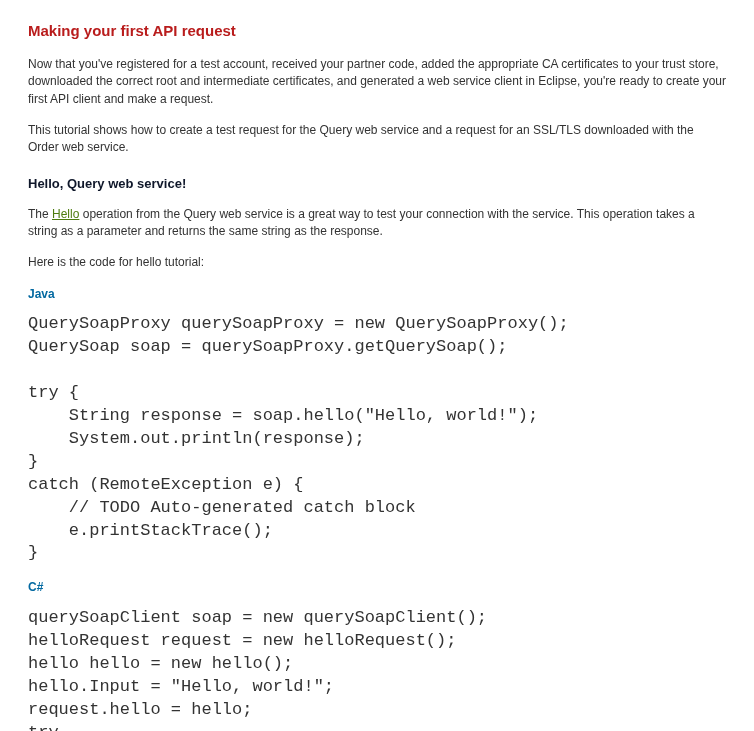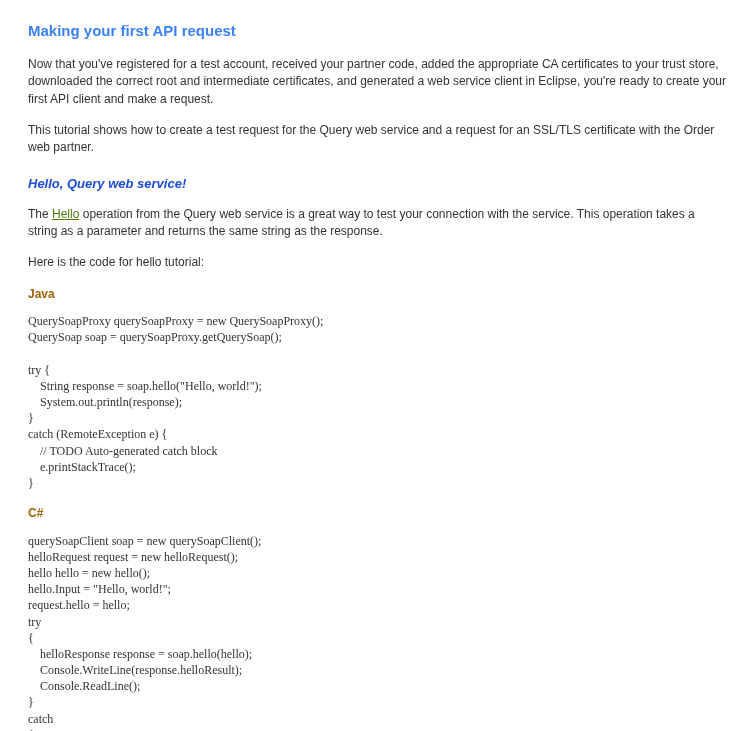--- a/index.html
+++ b/index.html
@@ -10,58 +10,57 @@
     padding: 20px 28px;
     width: 754px;
     box-sizing: border-box;
     background: #fff;
     line-height: 1.45;
   }
   h1 {
     font-size: 15px;
     font-weight: bold;
     margin: 0 0 14px 0;
-    color: #3b82f6;
+    color: #b91c1c;
   }
   h2 {
     font-size: 13px;
     font-weight: bold;
     margin: 18px 0 12px 0;
-    color: #1d4ed8;
-    font-style: italic;
+    color: #0f172a;
   }
   h3 {
     font-size: 12px;
     font-weight: bold;
     margin: 14px 0 10px 0;
-    color: #a16207;
+    color: #0369a1;
   }
   p {
     margin: 0 0 14px 0;
   }
   a {
     color: #4d7c0f;
     text-decoration: underline;
   }
   pre {
-    font-family: Liberation Serif, serif;
-    font-size: 12px;
+    font-family: Liberation Mono, monospace;
+    font-size: 17px;
     white-space: pre;
     margin: 0 0 10px 0;
     line-height: 1.35;
   }
 </style>
 </head>
 <body>
 
 <h1>Making your first API request</h1>
 
 <p>Now that you've registered for a test account, received your partner code, added the appropriate CA certificates to your trust store, downloaded the correct root and intermediate certificates, and generated a web service client in Eclipse, you're ready to create your first API client and make a request.</p>
 
-<p>This tutorial shows how to create a test request for the Query web service and a request for an SSL/TLS certificate with the Order web partner.</p>
+<p>This tutorial shows how to create a test request for the Query web service and a request for an SSL/TLS downloaded with the Order web service.</p>
 
 <h2>Hello, Query web service!</h2>
 
 <p>
   <span>The </span><a href="#">Hello</a><span> operation from the Query web service is a great way to test your connection with the service. This operation takes a string as a parameter and returns the same string as the response.</span>
 </p>
 
 <p>Here is the code for hello tutorial:</p>
 
 <h3>Java</h3>

